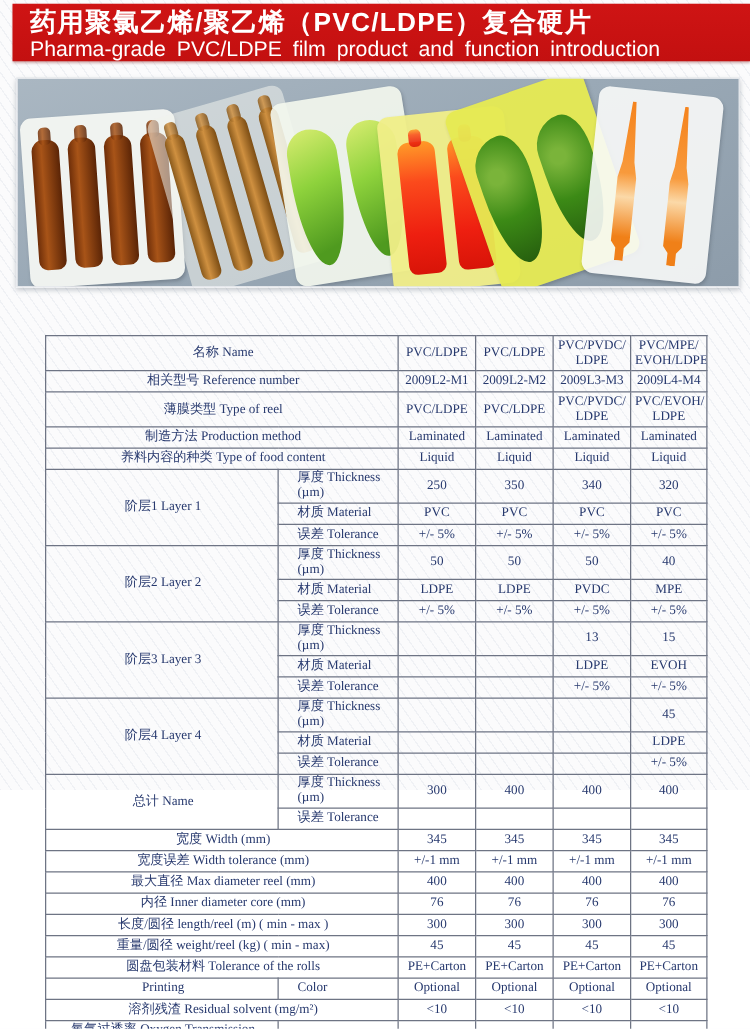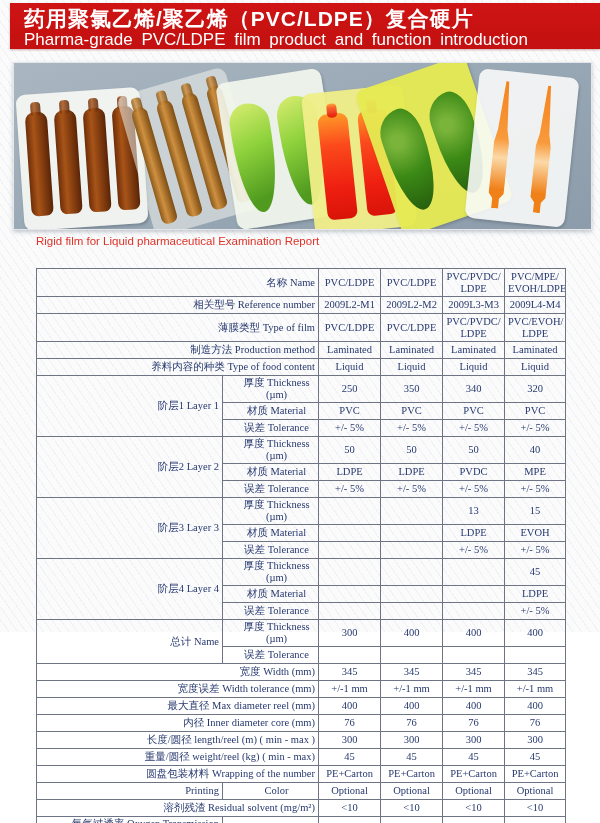--- a/index.html
+++ b/index.html
@@ -65,22 +65,22 @@
   .section .zh{font-size:15.5px;font-weight:bold;line-height:18px;}
   .section .en{font-size:11.5px;line-height:14px;}
   
   table{position:absolute;left:36px;top:268px;width:529px;
         border-collapse:collapse;table-layout:fixed;
         color:var(--ink,#27396e);}
   td,th{border:1px solid #6e7484;font-weight:normal;
         font-size:10.5px;line-height:12px;padding:1px 3px;height:14px;
         overflow:hidden;}
   tr.tall td{height:25px;}
-  td.lbl,th.lbl{text-align:right;padding-left:5px;}
-  td.sub{text-align:center;padding-left:15px;margin-left:44px;}
+  td.lbl,th.lbl{text-align:center;padding-left:5px;}
+  td.sub{text-align:left;padding-left:15px;margin-left:44px;}
   td.val{text-align:center;}
   table{border:1.5px solid #59606f;}
 </style>
 </head>
 <body>
 
 <div class="page">
 
   <div class="banner">
     <div class="zh">药用聚氯乙烯/聚乙烯（PVC/LDPE）复合硬片</div>
@@ -118,21 +118,20 @@
       <i class="pouch" style="left:62px"></i>
     </div>
     <div class="pack p6">
       <div class="card"></div>
       <i class="cone" style="left:12px"></i>
       <i class="cone" style="left:54px"></i>
     </div>
   </div>
 
   <div class="section">
-    <div class="en">Rigid film for Liquid pharmaceutical Examination Report</div>
   </div>
 
   <table>
     <colgroup>
       <col style="width:186px">
         <col style="width:96px">
       <col style="width:62px">
         <col style="width:62px">
       <col style="width:62px">
         <col style="width:61px">
@@ -146,21 +145,21 @@
           <td class="val">PVC/MPE/ EVOH/LDPE</td>
         </tr>
         <tr>
           <td class="lbl" colspan="2">相关型号 Reference number</td>
           <td class="val">2009L2-M1</td>
           <td class="val">2009L2-M2</td>
           <td class="val">2009L3-M3</td>
           <td class="val">2009L4-M4</td>
         </tr>
         <tr class="tall">
-          <td class="lbl" colspan="2">薄膜类型 Type of film</td>
+          <td class="lbl" colspan="2">薄膜类型 Type of reel</td>
           <td class="val">PVC/LDPE</td>
           <td class="val">PVC/LDPE</td>
           <td class="val">PVC/PVDC/ LDPE</td>
           <td class="val">PVC/EVOH/ LDPE</td>
         </tr>
         <tr>
           <td class="lbl" colspan="2">制造方法 Production method</td>
           <td class="val">Laminated</td>
           <td class="val">Laminated</td>
           <td class="val">Laminated</td>
@@ -312,21 +311,21 @@
           <td class="val">300</td>
         </tr>
         <tr>
           <td class="lbl" colspan="2">重量/圆径 weight/reel (kg) ( min - max)</td>
           <td class="val">45</td>
           <td class="val">45</td>
           <td class="val">45</td>
           <td class="val">45</td>
         </tr>
         <tr>
-          <td class="lbl" colspan="2">圆盘包装材料 Wrapping of the number</td>
+          <td class="lbl" colspan="2">圆盘包装材料 Tolerance of the rolls</td>
           <td class="val">PE+Carton</td>
           <td class="val">PE+Carton</td>
           <td class="val">PE+Carton</td>
           <td class="val">PE+Carton</td>
         </tr>
         <tr>
           <td class="lbl">Printing</td>
           <td class="sub">Color</td>
           <td class="val">Optional</td>
           <td class="val">Optional</td>

